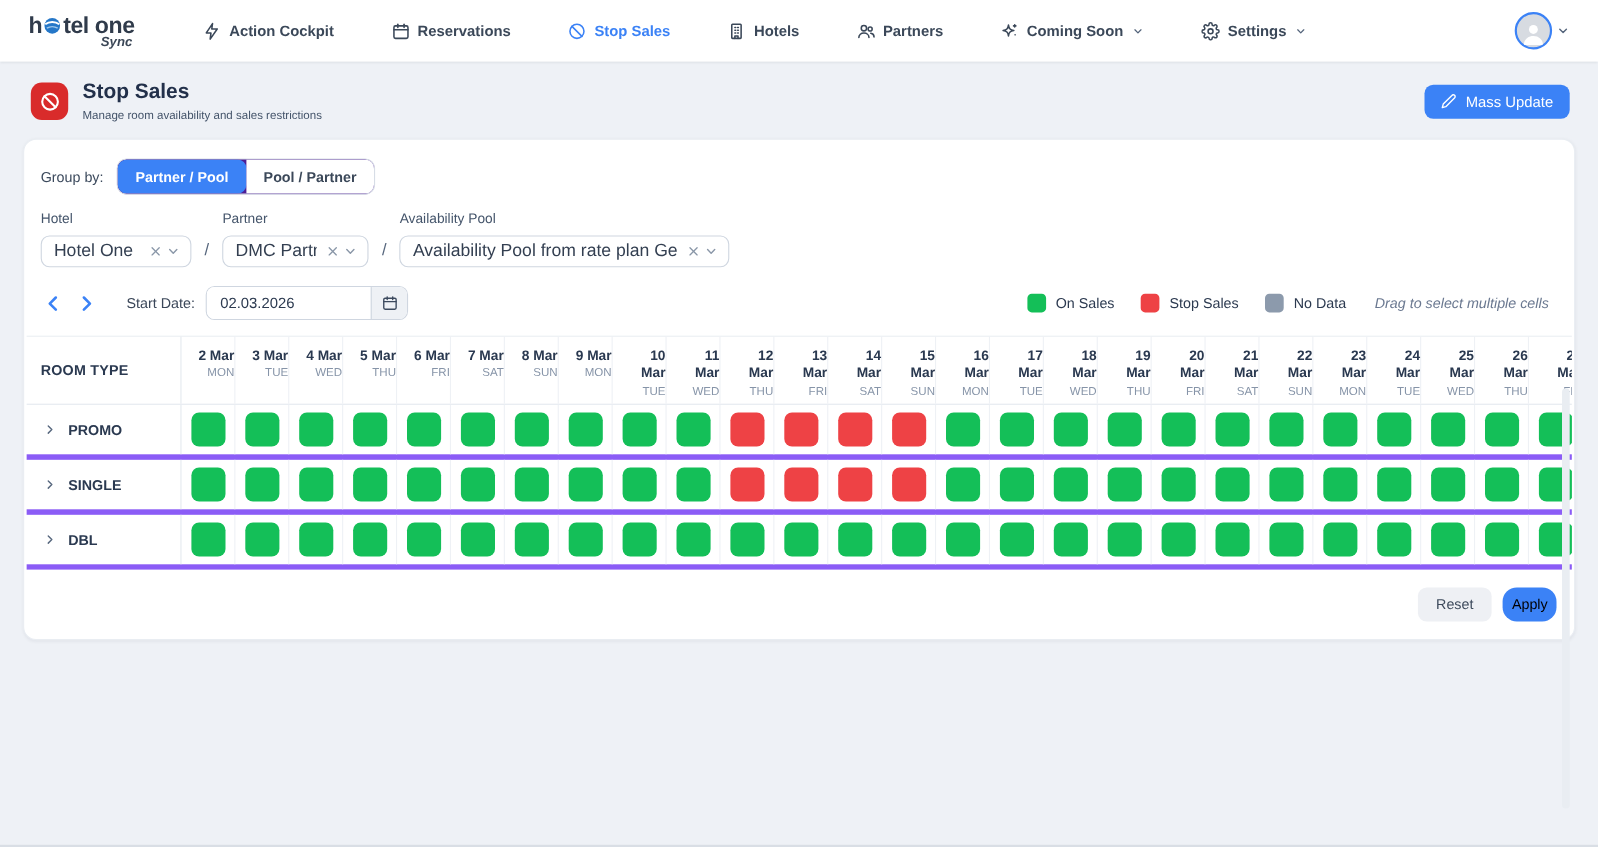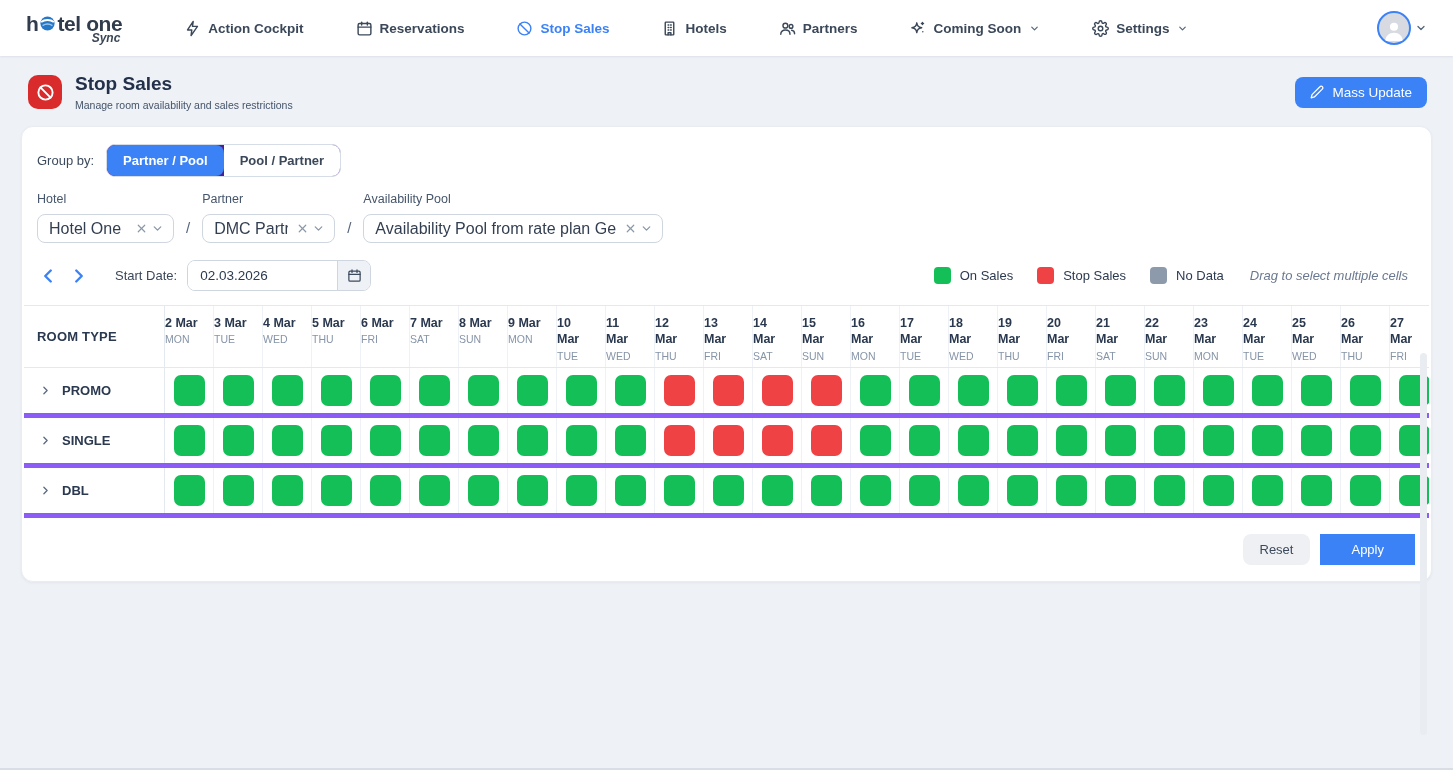--- a/index.html
+++ b/index.html
@@ -83,36 +83,36 @@
   .legend { margin-left:auto; display:flex; align-items:flex-end; gap:24px; }
   .legend-item { display:flex; align-items:center; gap:9px; font-size:13px; color:#2c3a50; }
   .legend-swatch { width:17px; height:17px; border-radius:4px; }
   .drag-hint { font-size:13px; font-style:italic; color:#6a7890; margin-left:26px; margin-right:8px; }
 
   
   .grid-wrap { margin:14px 2px 0; overflow:hidden; }
   .grid-header { display:flex; border-top:1px solid #e4e9ef; border-bottom:1px solid #e4e9ef; height:63px; }
   .rt-head { width:141px; flex-shrink:0; display:flex; align-items:center; padding-left:13px;
     font-size:13px; font-weight:700; color:#2a3950; letter-spacing:.2px; border-right:1px solid #e4e9ef; }
-  .col-head { width:49px; flex-shrink:0; border-right:1px solid #eef1f5; text-align:left; padding-top:9px; }
+  .col-head { width:49px; flex-shrink:0; border-right:1px solid #eef1f5; text-align:right; padding-top:9px; }
   .col-date { display:block; font-size:12.5px; font-weight:700; color:#2a3950; line-height:1.3; }
   .col-dow { display:block; font-size:10.5px; color:#8694a8; margin-top:2px; }
   .grid-row { display:flex; height:50px; border-bottom:5px solid #8b5cf6;justify-content:space-between; }
   .row-label { width:141px; flex-shrink:0; display:flex; align-items:center; gap:10px; padding-left:15px; border-right:1px solid #e4e9ef; }
   .row-expander { width:13px; height:13px; color:#5a6a80; cursor:pointer; flex-shrink:0; }
   .row-name { font-size:13px; font-weight:700; color:#2a3950; }
   .cell { width:49px; flex-shrink:0; border-right:1px solid #eef1f5; display:flex; align-items:center; justify-content:center; cursor:pointer; }
   .cell-sq { width:31px; height:31px; border-radius:7px; }
   .sq-on { background:#14bf58; } .sq-stop { background:#ee4245; }
 
   .table-scrollbar { position:absolute; right:4px; top:226px; width:7px; height:382px; background:#e9edf2; border-radius:4px; }
 
   .card-footer { display:flex; justify-content:flex-end; gap:10px; padding:16px 16px 3px; }
   .reset-btn { background:#eef0f4; color:#3d4a5c; border:none; border-radius:8px; padding:8px 17px; font-size:13px; font-family:inherit; cursor:pointer;text-align:center; }
-  .apply-btn { background:#3b82f6; color:#ffffff; border:none; border-radius:0; padding:8px 31px; font-size:13px; font-family:inherit; cursor:pointer; }
+  .apply-btn { background:#3b82f6; color:#000000; border:none; border-radius:13px; padding:8px 8px; font-size:13px; font-family:inherit; cursor:pointer; }
 
   .bottom-strip { position:absolute; left:0; bottom:0; width:100%; height:2px; background:#d9dee5; }
 </style>
 </head>
 <body>
 
 <div class="topnav">
   <div class="logo">
     <div class="logo-line">
       <span>h</span>

